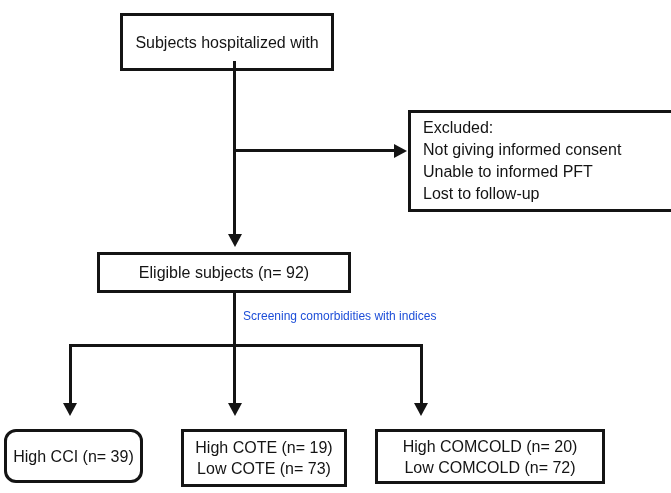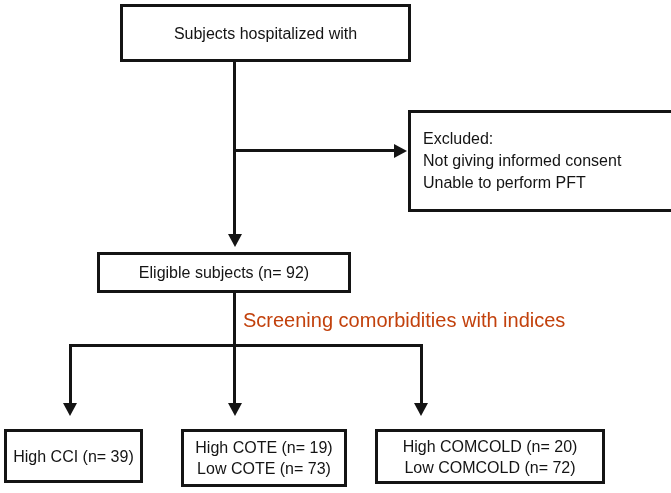--- a/index.html
+++ b/index.html
@@ -52,44 +52,45 @@
   .arrow-right {
     position: absolute;
     width: 0;
     height: 0;
     border-top: 7px solid transparent;
     border-bottom: 7px solid transparent;
     border-left: 13px solid #141414;
   }
   .flow-label {
     position: absolute;
-    font-size: 20px;
+    font-size: 12px;
     white-space: nowrap;
-    color: #c2410c;
+    color: #1d4ed8;
   }
 </style>
 </head>
 <body>
 
 <div class="canvas">
 
-  <div class="box center" style="left:120px; top:4px; width:291px; height:58px;">
+  <div class="box center" style="left:120px; top:13px; width:214px; height:58px;">
     <div>Subjects hospitalized with</div>
   </div>
 
   <div class="line" style="left:233px; top:61px; width:3px; height:174px;"></div>
   <div class="arrow-down" style="left:228px; top:234px;"></div>
 
   <div class="line" style="left:233px; top:149px; width:162px; height:3px;"></div>
   <div class="arrow-right" style="left:394px; top:144px;"></div>
 
   <div class="box left" style="left:408px; top:110px; width:276px; height:102px;">
     <div>Excluded:</div>
     <div>Not giving informed consent</div>
-    <div>Unable to perform PFT</div>
+    <div>Unable to informed PFT</div>
+    <div>Lost to follow-up</div>
   </div>
 
   <div class="box center" style="left:97px; top:252px; width:254px; height:41px;">
     <div>Eligible subjects (n= 92)</div>
   </div>
 
   <div class="line" style="left:233px; top:293px; width:3px; height:53px;"></div>
 
   <div class="flow-label" style="left:243px; top:309px;">Screening comorbidities with indices</div>
 
@@ -97,21 +98,21 @@
 
   <div class="line" style="left:69px; top:344px; width:3px; height:60px;"></div>
   <div class="arrow-down" style="left:63px; top:403px;"></div>
 
   <div class="line" style="left:233px; top:346px; width:3px; height:58px;"></div>
   <div class="arrow-down" style="left:228px; top:403px;"></div>
 
   <div class="line" style="left:420px; top:344px; width:3px; height:60px;"></div>
   <div class="arrow-down" style="left:414px; top:403px;"></div>
 
-  <div class="box center" style="left:4px; top:429px; width:139px; height:54px;">
+  <div class="box center" style="left:4px; top:429px; width:139px; height:54px;border-radius:12px;">
     <div>High CCI (n= 39)</div>
   </div>
 
   <div class="box center" style="left:181px; top:429px; width:166px; height:58px;">
     <div>High COTE (n= 19)</div>
     <div>Low COTE (n= 73)</div>
   </div>
 
   <div class="box center" style="left:375px; top:429px; width:230px; height:55px;">
     <div>High COMCOLD (n= 20)</div>

